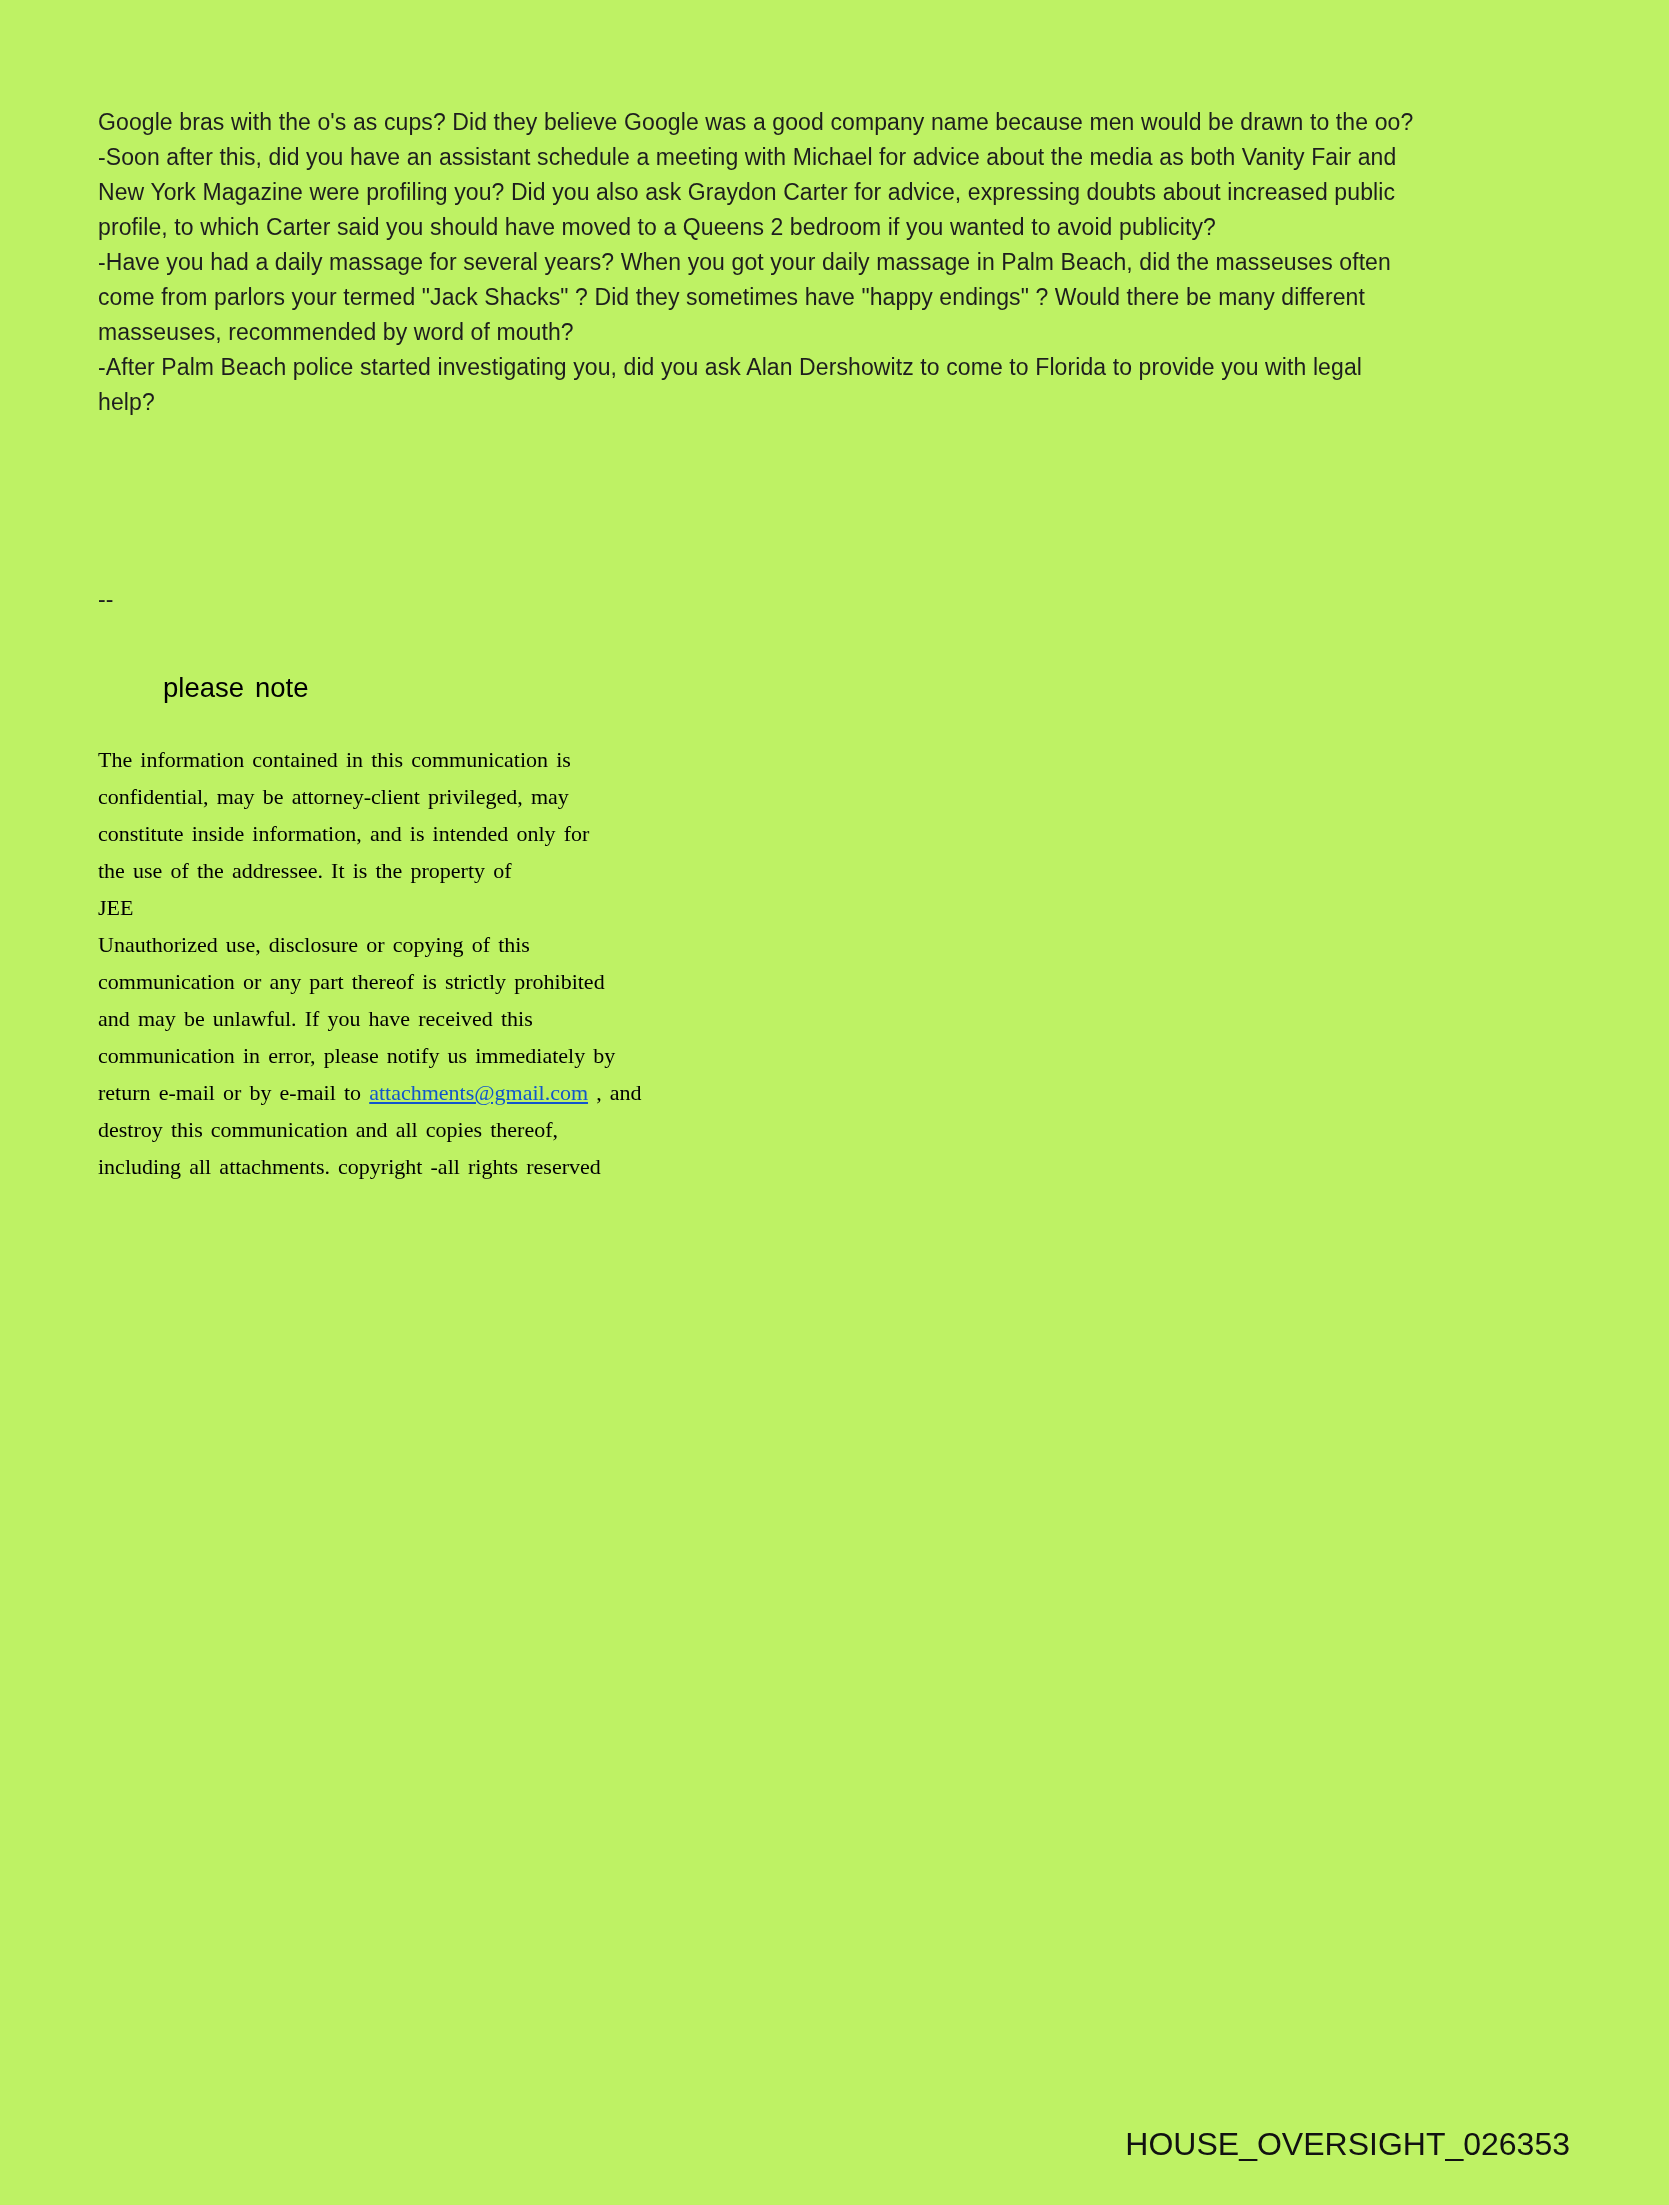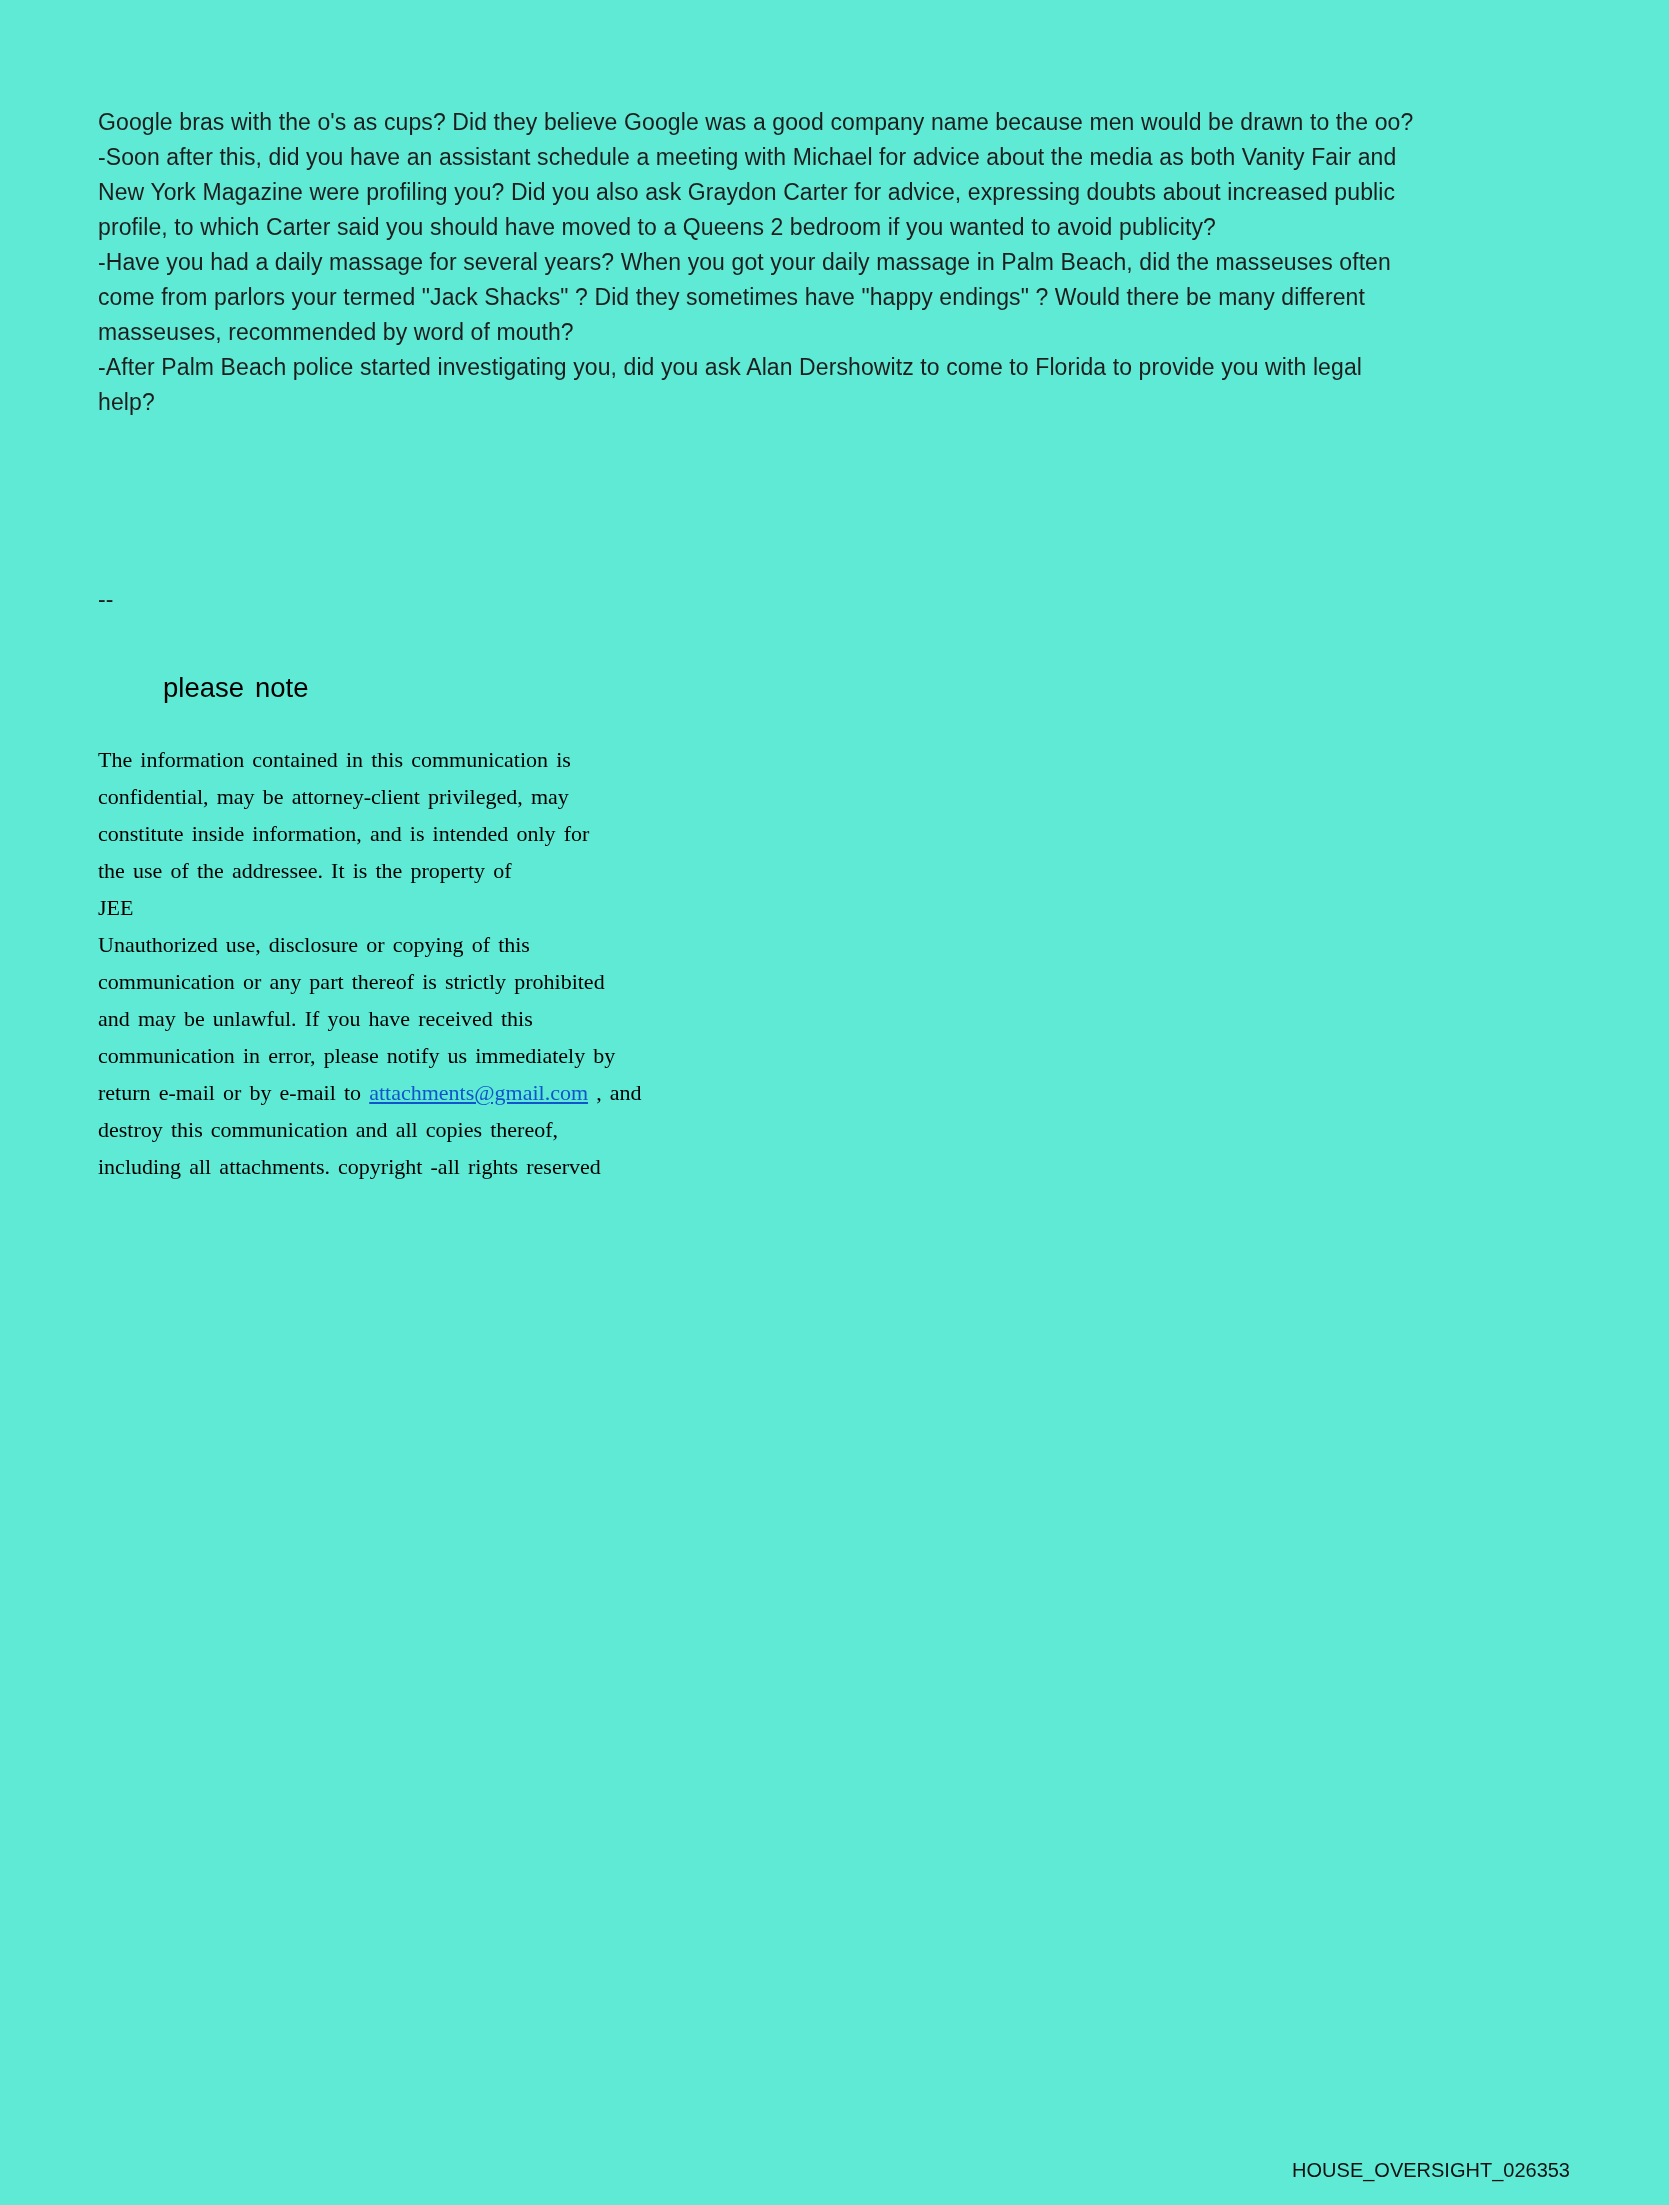--- a/index.html
+++ b/index.html
@@ -4,21 +4,21 @@
 <style>
   html, body {
     margin: 0;
     padding: 0;
     background: #ffffff;
   }
   .page {
     position: relative;
     width: 1669px;
     height: 2205px;
-    background: #5eead4;
+    background: #bef264;
     overflow: hidden;
   }
   .content {
     position: absolute;
     left: 98px;
     top: 105px;
     right: 97px;
   }
   .prelines {
     white-space: pre-line;
@@ -55,23 +55,23 @@
     word-spacing: 0.12em;
   }
   .email-link {
     color: #1155cc;
     text-decoration: underline;
     cursor: pointer;
   }
   .bates-stamp {
     position: absolute;
     right: 99px;
-    bottom: 20px;
+    bottom: 46px;
     font-family: "Liberation Sans", sans-serif;
-    font-size: 20px;
+    font-size: 32px;
     line-height: 29px;
     color: #111111;
   }
 </style>
 </head>
 <body>
 
 <div class="page">
   <div class="content">
 

